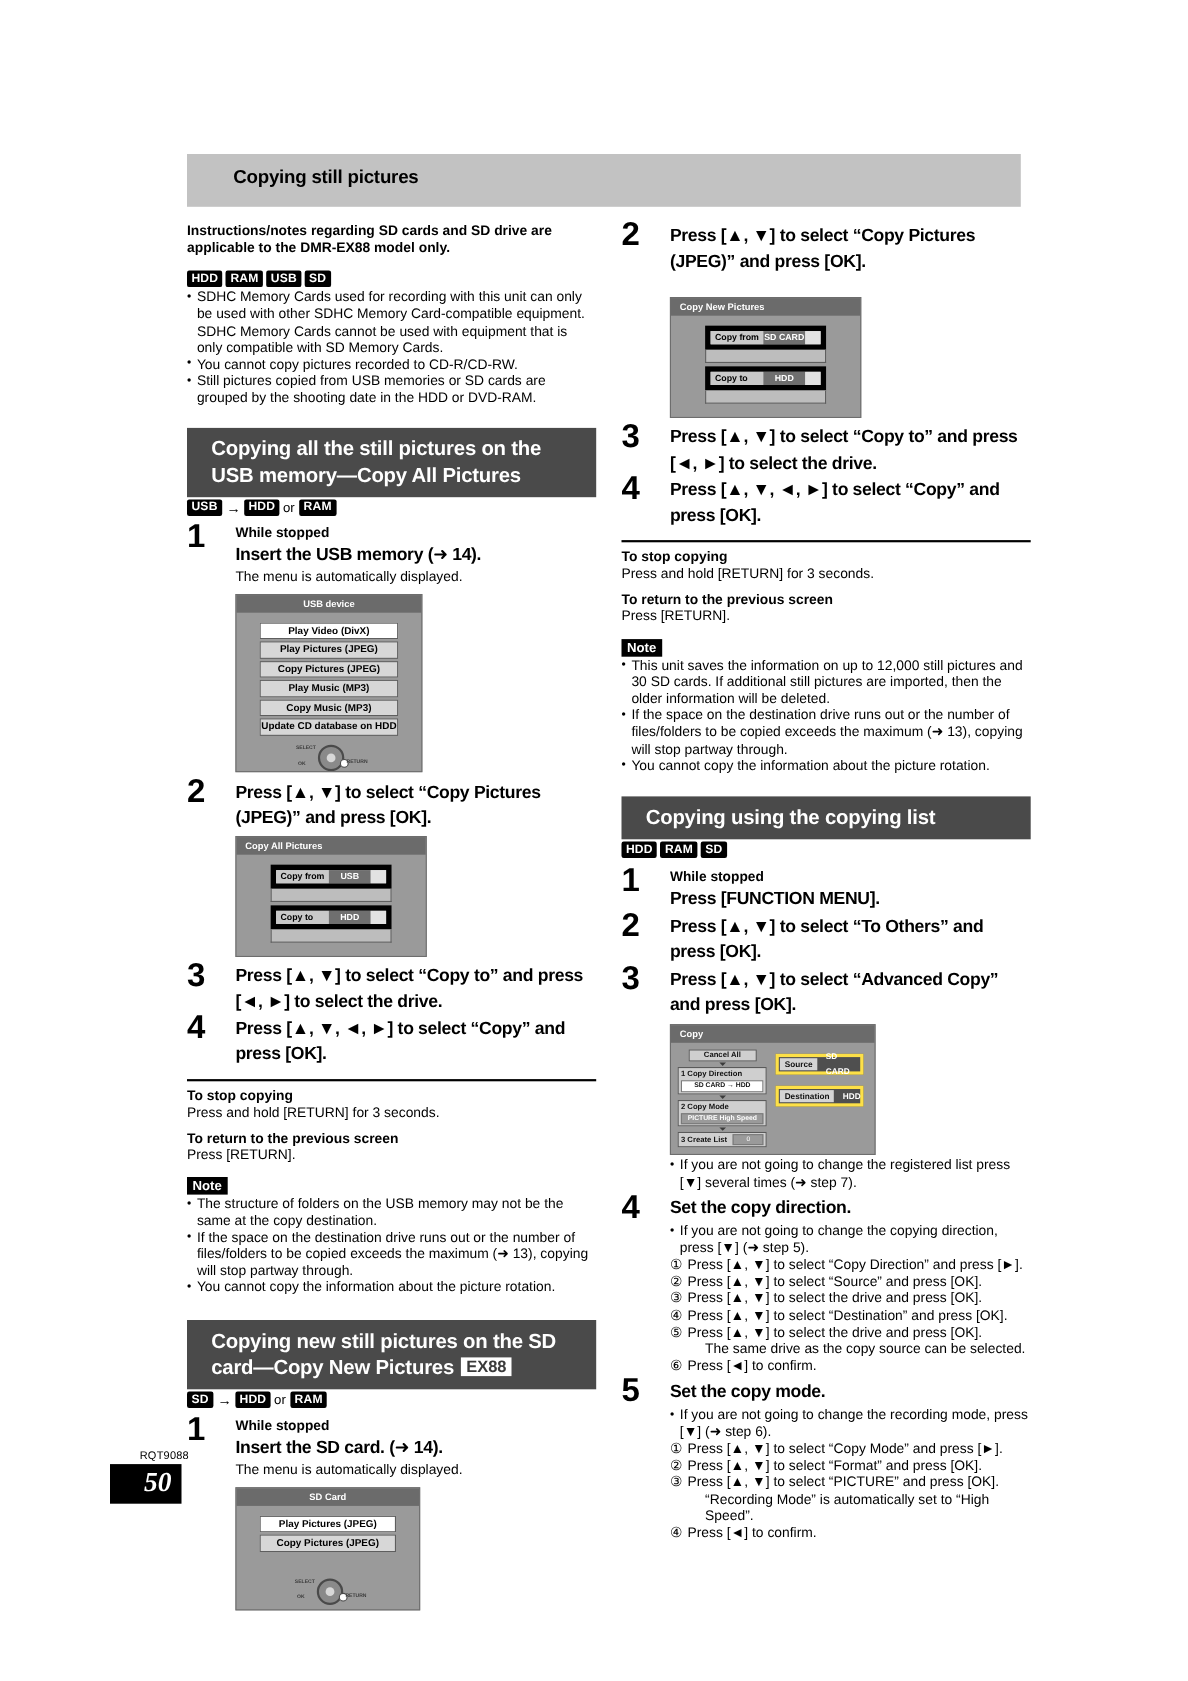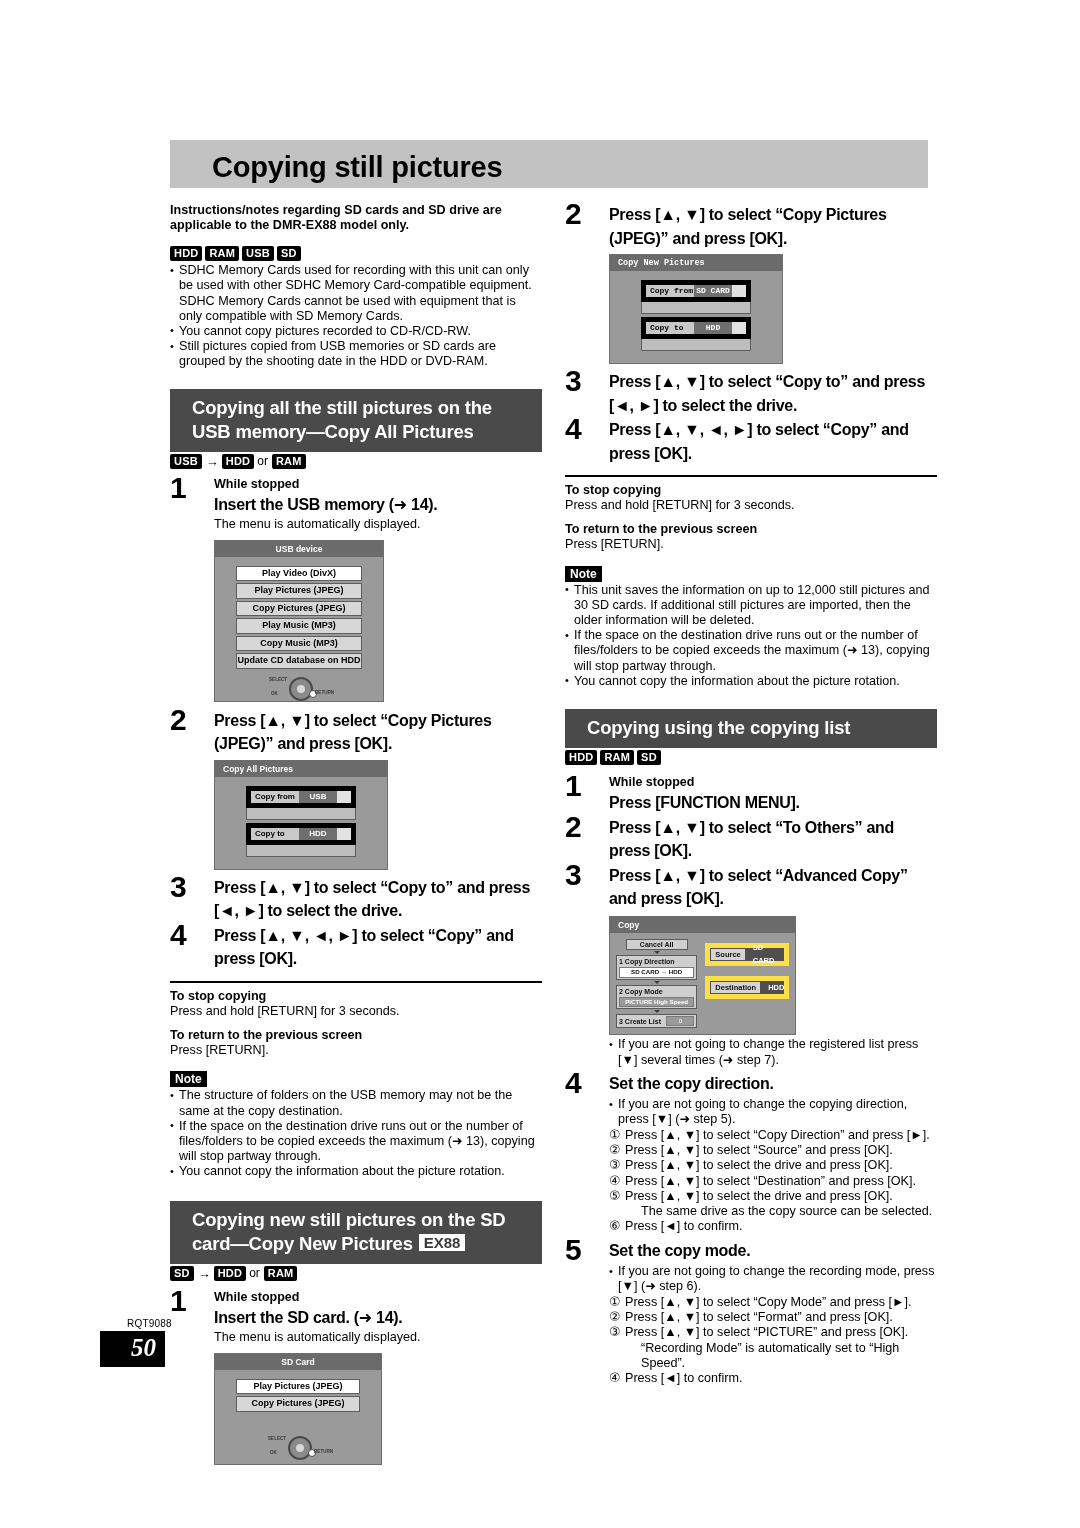--- a/index.html
+++ b/index.html
@@ -10,21 +10,21 @@
   }
   .page{position:absolute;left:0;top:0;width:1080px;height:1528px;}
 
   
   .titlebar{
     position:absolute;left:170px;top:140px;width:758px;height:48px;
     background:#c2c2c2;
   }
   .titlebar .t{
     position:absolute;left:42px;top:11px;
-    font-size:29px;font-weight:bold;letter-spacing:-0.2px;
+    font-size:17px;font-weight:bold;letter-spacing:-0.2px;
   }
 
   
   .col{position:absolute;top:203px;width:372px;}
   .col-left{left:170px;}
   .col-right{left:565px;}
 
   
   .p{font-size:12.6px;line-height:15.4px;}
   .bold{font-weight:bold;}
@@ -171,21 +171,21 @@
   .crow3{
     display:flex;align-items:center;background:#cfcfcf;border:1px solid #5a5a5a;
     padding:1px 2px;
   }
   .crow3 .ttl{font-size:7px;font-weight:bold;line-height:9.5px;flex:1 1 auto;color:#111;}
   .crow3 .cnt{
     background:#9a9a9a;border:1px solid #7a7a7a;width:26px;height:8px;
     font-size:6px;color:#fff;text-align:center;line-height:8px;
   }
   .sdbox{
-    background:#4f4f4f;border:5px solid #fde047;display:flex;align-items:center;
+    background:#4f4f4f;border:3px solid #fde047;display:flex;align-items:center;
     margin-bottom:10px;height:13px;width:88%;
   }
   .sdbox .lab{
     background:#d4d4d4;color:#111;font-size:7.5px;font-weight:bold;
     line-height:11px;padding:0 4px;margin:1px;
   }
   .sdbox .val{color:#fff;font-size:7.5px;font-weight:bold;line-height:13px;padding-left:7px;}
 
   
   .rqt{position:absolute;left:127px;top:1318px;font-size:10px;letter-spacing:0.2px;}
@@ -333,21 +333,21 @@
       </div>
     </div>
   </div>
 
   <div class="col col-right">
 
     <div class="step" style="margin-top:0px;">
       <div class="num">2</div>
       <div class="main">Press [▲, ▼] to select “Copy Pictures (JPEG)” and press [OK].</div>
 
-      <div class="shot" style="width:172px;margin-top:4px;font-family:Liberation Mono, monospace;">
+      <div class="shot" style="width:172px;margin-top:20px;">
         <div class="bar">Copy New Pictures</div>
         <div class="body cf">
           <div class="cfrow">
             <div class="cfline">
               <div class="lab">Copy from</div>
               <div class="val">SD CARD</div>
               <div class="pad"></div>
             </div>
             <div class="cfempty"></div>
           </div>

